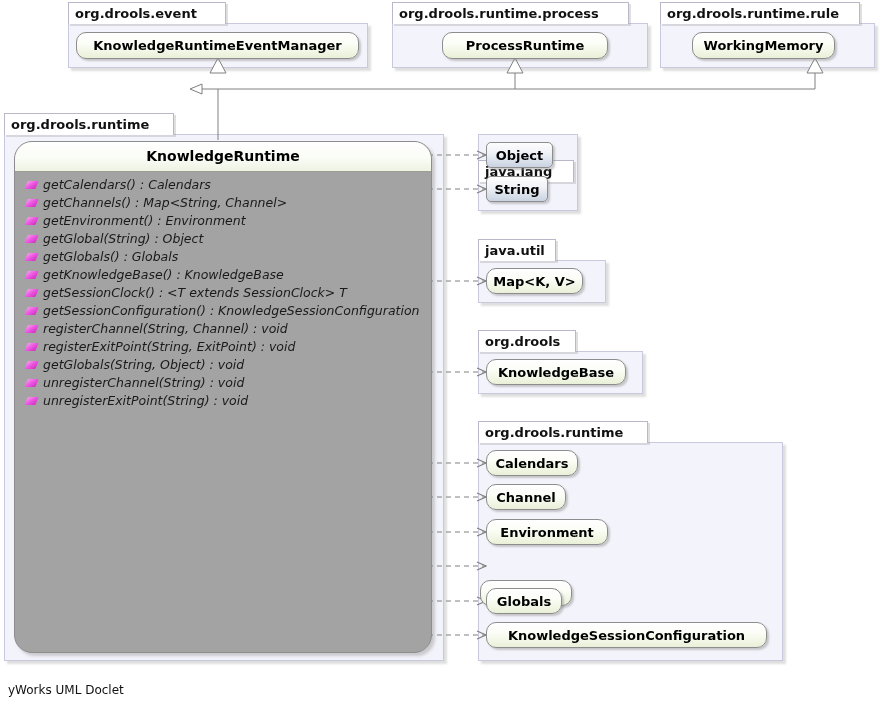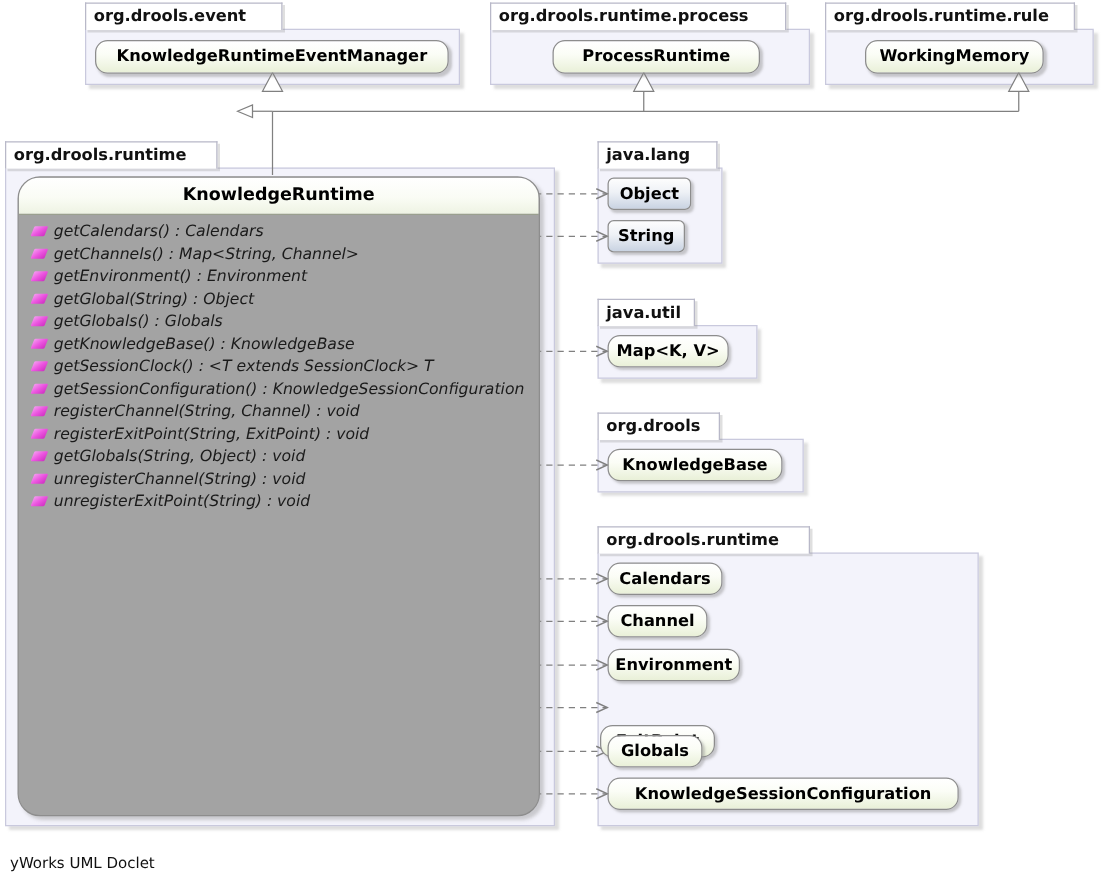--- a/index.html
+++ b/index.html
@@ -277,21 +277,21 @@
         </div>
         <div class="mrow">
           <span class="micon"></span>
           <span>unregisterExitPoint(String) : void</span>
         </div>
       </div>
     </div>
   </div>
 
   <div class="pkg" style="left:478px; top:113px; width:100px; height:98px;">
-    <div class="pkg-tab" style="width:96px;">java.lang</div>
+    <div class="pkg-tab" style="width:96px;margin-top:47px;">java.lang</div>
     <div class="pkg-body" style="top:21px; width:100px; height:77px;"></div>
     <div class="node cls" style="left:8px; top:29px; width:67px; height:26px;">
       <span>Object</span>
     </div>
     <div class="node cls" style="left:8px; top:63px; width:62px; height:26px;">
       <span>String</span>
     </div>
   </div>
 
   <div class="pkg" style="left:478px; top:239px; width:128px; height:64px;">
@@ -313,21 +313,21 @@
   <div class="pkg" style="left:478px; top:421px; width:305px; height:240px;">
     <div class="pkg-tab" style="width:170px;">org.drools.runtime</div>
     <div class="pkg-body" style="top:21px; width:305px; height:219px;"></div>
 
     <div class="node iface" style="left:8px; top:29px; width:92px; height:26px;">
       <span>Calendars</span>
     </div>
     <div class="node iface" style="left:8px; top:63px; width:80px; height:26px;">
       <span>Channel</span>
     </div>
-    <div class="node iface" style="left:8px; top:98px; width:106px; height:26px;">
+    <div class="node iface" style="left:8px; top:98px; width:122px; height:26px;">
       <span>Environment</span>
     </div>
     <div class="node iface" style="left:2px; top:132px; width:92px; height:26px;margin-top:27px;">
       <span>ExitPoint</span>
     </div>
     <div class="node iface" style="left:8px; top:167px; width:76px; height:26px;">
       <span>Globals</span>
     </div>
     <div class="node iface" style="left:8px; top:201px; width:281px; height:26px;">
       <span>KnowledgeSessionConfiguration</span>

